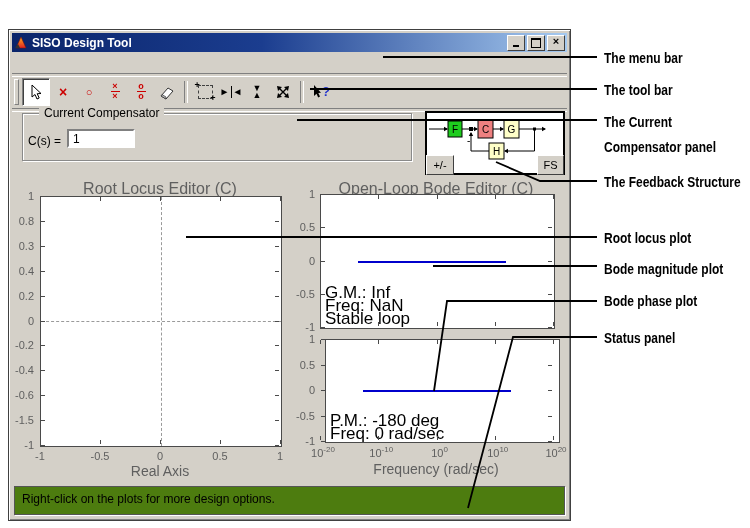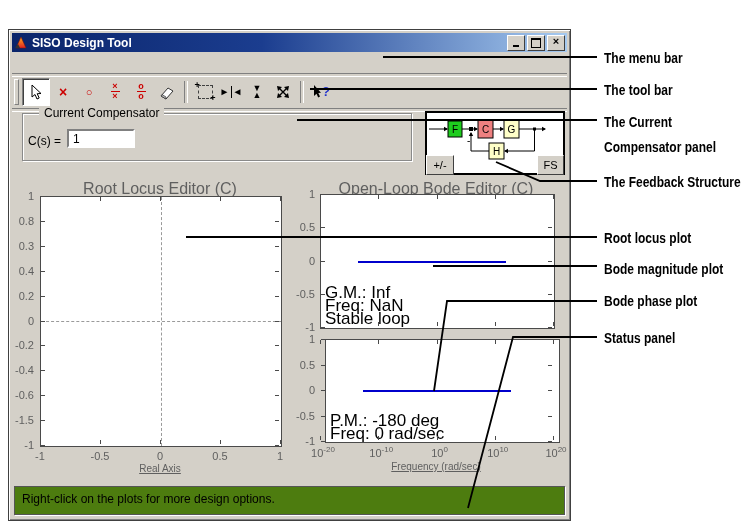--- a/index.html
+++ b/index.html
@@ -51,21 +51,21 @@
   
   .fbpanel{background:#fff;border:2px solid #000;}
   .minibtn{position:absolute;background:#D4D0C8;border:1px solid;border-color:#fff #404040 #404040 #fff;
            font-size:11px;display:flex;align-items:center;justify-content:center;color:#000;}
   
   .axes{background:#fff;border:1px solid #4a4a4a;}
   .ptitle{font-size:16px;color:#5f5f5f;white-space:nowrap;transform:translateX(-50%);}
   .tick{position:absolute;font-size:11px;color:#5f5f5f;white-space:nowrap;}
   .tick sup{font-size:8px;}
   .tickmark{position:absolute;background:#4a4a4a;}
-  .axlabel{font-size:10px;color:#5f5f5f;white-space:nowrap;transform:translateX(-50%);text-decoration:underline;}
+  .axlabel{font-size:14px;color:#5f5f5f;white-space:nowrap;transform:translateX(-50%);}
   .dash-v{border-left:1px dashed #9a9a9a;width:0;}
   .dash-h{border-top:1px dashed #9a9a9a;height:0;}
   .blueline{background:#0000CC;height:2px;}
   .corner-text{font-size:17px;line-height:13px;color:#000;}
   
   .statuspanel{background:#4d7c0f;border:1px solid #555;box-shadow:1px 1px 0 #fff;}
   .statustext{font-size:12px;color:#000;padding:5px 0 0 7px;}
   
   .anno{position:absolute;font-size:15px;font-weight:bold;color:#000;white-space:nowrap;
         transform:scaleX(0.8);transform-origin:left center;letter-spacing:0;}

